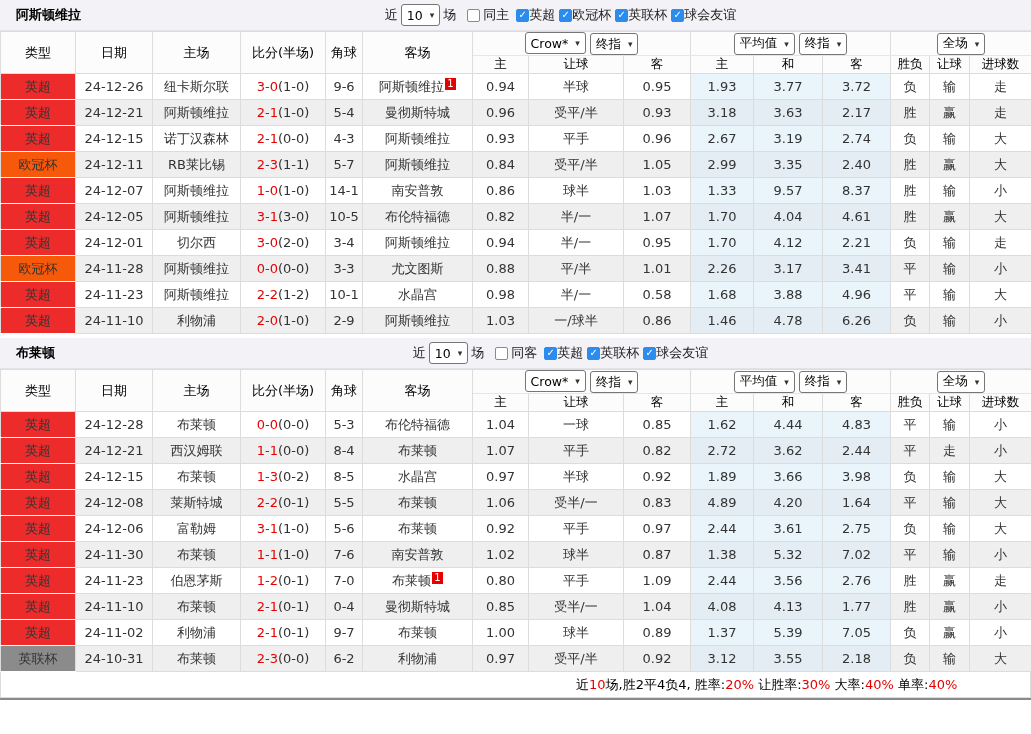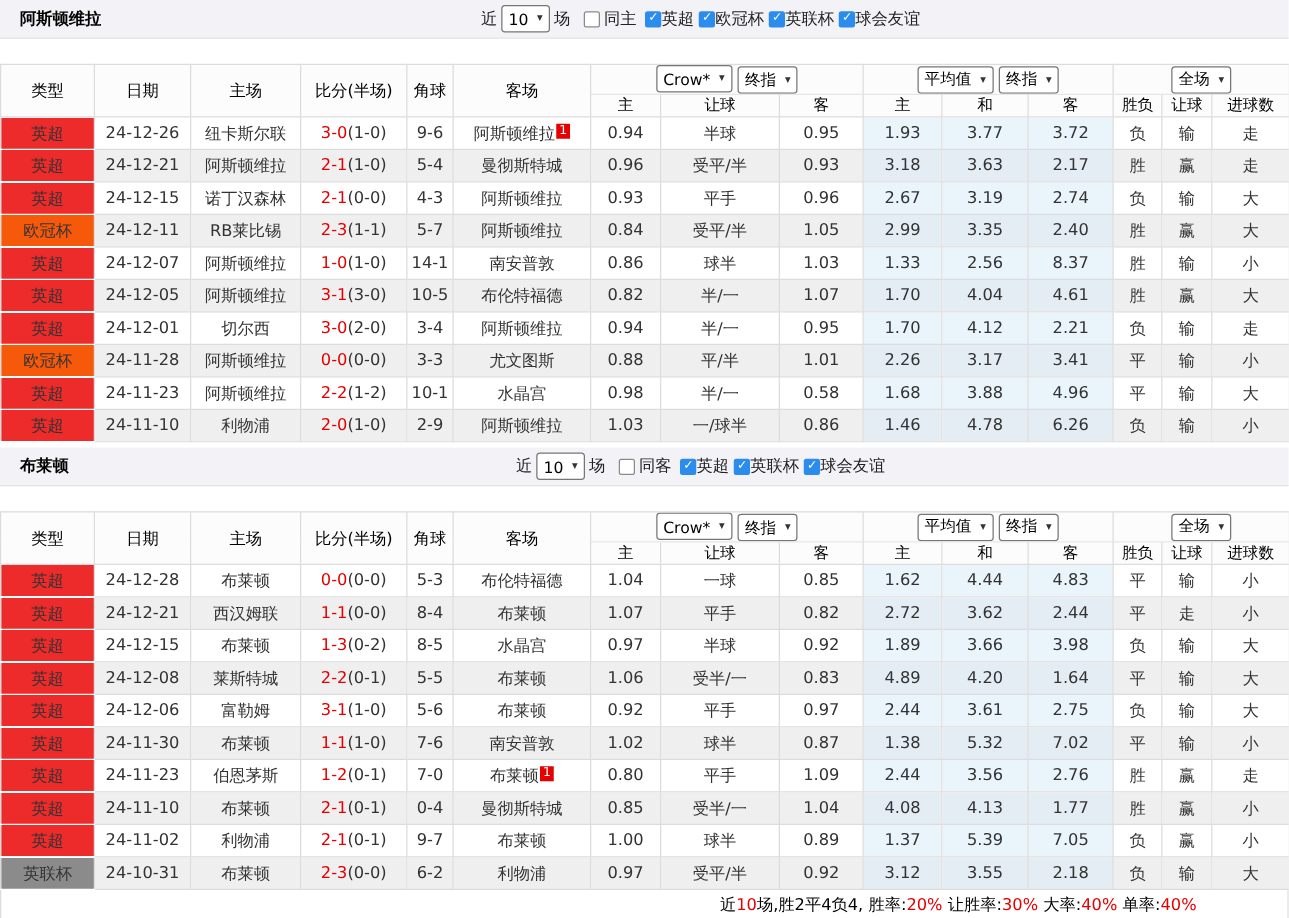--- a/index.html
+++ b/index.html
@@ -16,21 +16,21 @@
   .sec-head{position:relative;height:30px;background:#f3f3f7;display:flex;align-items:center;justify-content:center;border-bottom:1px solid #e2e2e8;}
   .sec-head .team{position:absolute;left:16px;font-weight:bold;color:#000;}
   .filters{display:inline-flex;align-items:center;gap:3px;transform:translateX(45px);}
   .lg{display:inline-flex;align-items:center;}
   .cb{width:13px;height:13px;border:1px solid #8a8a8a;background:#fff;border-radius:2px;display:inline-flex;align-items:center;justify-content:center;font-size:10px;line-height:1;color:#fff;box-sizing:border-box;}
   .cb.checked{background:#2b8ced;border-color:#2b8ced;}
   
   .sel{display:inline-flex;align-items:center;gap:7px;border:1px solid #767676;background:#fff;border-radius:3px;height:20px;padding:0 5px;font-size:12.5px;color:#000;cursor:default;}
   .sel .caret{font-size:9px;color:#333;}
   
-  table.grid{border-collapse:collapse;width:1031px;table-layout:fixed;margin-top:20px;}
+  table.grid{border-collapse:collapse;width:1031px;table-layout:fixed;}
   .grid th,.grid td{border:1px solid #dcdcdc;text-align:center;padding:0;overflow:hidden;white-space:nowrap;}
   .grid thead th{background:#fcfcfd;font-weight:normal;color:#000;}
   .grid .h1 th{height:21px;}
   .grid .h2 th{height:16px;font-size:12.5px;}
   .grid .grp{border-bottom-color:#e6e6e6;}
   .grid tbody td{height:25px;font-size:13px;color:#333;}
   .grid tbody tr:nth-child(even) td{background:#efefef;}
   .grid tbody tr:nth-child(odd) td{background:#fff;}
   .grid tbody tr:nth-child(odd) td.avg{background:#e9f4fb;}
   .grid tbody tr:nth-child(even) td.avg{background:#e4edf3;}
@@ -225,21 +225,21 @@
           <td class="type red">英超</td>
           <td>24-12-07</td>
           <td class="green">阿斯顿维拉</td>
           <td><span class="sc">1-0</span>(1-0)</td>
           <td>14-1</td>
           <td class="">南安普敦</td>
           <td class="od">0.86</td>
           <td class="od">球半</td>
           <td class="od">1.03</td>
           <td class="od avg">1.33</td>
-          <td class="od avg">2.56</td>
+          <td class="od avg">9.57</td>
           <td class="od avg">8.37</td>
           <td class="r-red">胜</td>
           <td class="r-blue">输</td>
           <td class="r-blue">小</td>
         </tr>
         <tr>
           <td class="type red">英超</td>
           <td>24-12-05</td>
           <td class="green">阿斯顿维拉</td>
           <td><span class="sc">3-1</span>(3-0)</td>

